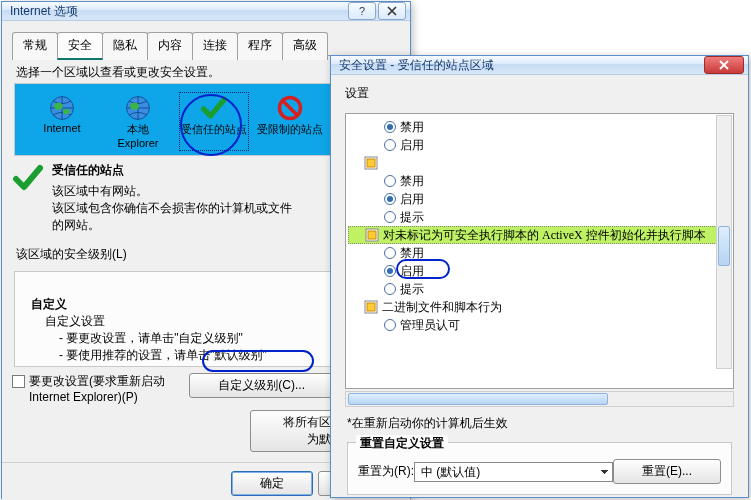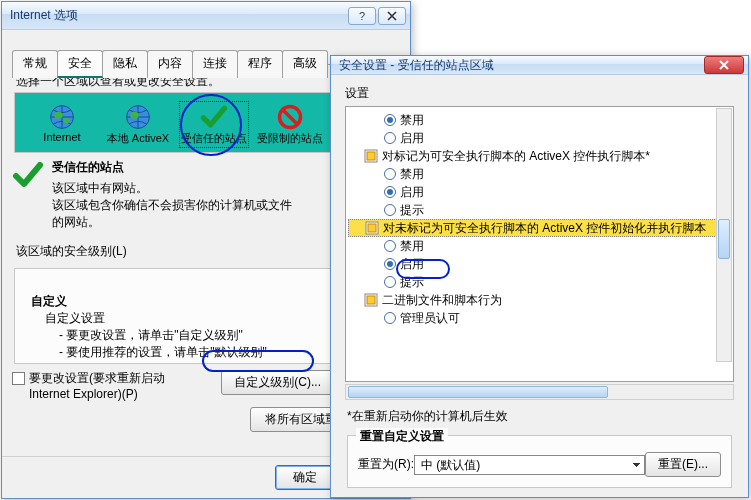--- a/index.html
+++ b/index.html
@@ -46,21 +46,21 @@
 
   
   .tabstrip { display: flex; border-bottom: 1px solid #a0a0a0; margin-bottom: 8px; }
   .tab {
     padding: 4px 10px;
     border: 1px solid #a0a0a0;
     border-bottom: none;
     background: #f7f7f7;
     margin-right: -1px;
     position: relative;
-    top: 14px;
+    top: 5px;
     border-radius: 3px 3px 0 0;
   }
   .tab.active { background: #fcfcfc; border-bottom: 2px solid #0f766e; z-index: 2; }
 
   .zone-row { display: flex; gap: 10px; padding: 6px 0 2px 12px; }
   .zone {
     width: 66px; text-align: center; font-size: 11px;
     display: flex; flex-direction: column; align-items: center;
   }
   .zone svg { width: 28px; height: 28px; }
@@ -81,41 +81,41 @@
     font-weight: bold;
   }
   .trusted-info { display: flex; gap: 8px; align-items: flex-start; }
   .trusted-info .check { width: 32px; height: 32px; }
 
   .btn {
     display: inline-block;
     background: linear-gradient(to bottom, #fefefe, #e4e4e4);
     border: 1px solid #8e8e8e;
     border-radius: 3px;
-    padding: 3px 12px;
+    padding: 3px 28px;
     font-size: 12px;
     min-width: 60px;
     text-align: center;
   }
   .btn.primary { border-color: #2f6eb5; box-shadow: 0 0 0 1px #7fb2e8 inset; }
   .btn.cut { overflow: hidden; }
   .checkbox { display: flex; align-items: center; gap: 4px; }
   .checkbox .box { width: 13px; height: 13px; border: 1px solid #7a7a7a; background: #fff; }
 
   
   .treebox {
     background: #fff;
     border: 1px solid #9e9e9e;
     padding: 4px 2px;
     height: 276px;
     overflow: hidden;
   }
   .treebox .row { display: flex; align-items: center; height: 18px; padding-left: 36px; }
   .treebox .row.header { padding-left: 16px; font-weight: normal; }
-  .treebox .row.highlight { background: #fde047; border: 1px dotted #888; }
+  .treebox .row.highlight { background: #bef264; border: 1px dotted #888; font-family: Liberation Serif, serif; }
   .radio { width: 12px; height: 12px; border: 1px solid #4a6ea9; border-radius: 50%; margin-right: 4px; display: inline-flex; align-items: center; justify-content: center; }
   .radio.checked::after { content: ""; width: 6px; height: 6px; border-radius: 50%; background: #2f6eb5; }
   .cat-icon { width: 14px; height: 14px; margin-right: 4px; display: inline-flex; align-items: center; justify-content: center; }
   .scrollbar-vert { position: absolute; right: 2px; top: 2px; bottom: 20px; width: 16px; background: #efefef; border: 1px solid #cfcfcf; }
   .scrollbar-vert .thumb { position: absolute; left: 1px; right: 1px; top: 110px; height: 40px; background: linear-gradient(to bottom, #dfeefd, #b6d4f3); border: 1px solid #8fb5de; border-radius: 2px; }
   .scrollbar-horiz { height: 16px; background: #efefef; border: 1px solid #cfcfcf; margin-top: 2px; position: relative; }
   .scrollbar-horiz .thumb { position: absolute; top: 1px; bottom: 1px; left: 2px; width: 260px; background: linear-gradient(to bottom, #dfeefd, #b6d4f3); border: 1px solid #8fb5de; border-radius: 2px; }
 
   select.fake {
     border: 1px solid #888; background: #fff; height: 20px;
@@ -150,38 +150,38 @@
       <div class="tab active">安全</div>
       <div class="tab">隐私</div>
       <div class="tab">内容</div>
       <div class="tab">连接</div>
       <div class="tab">程序</div>
       <div class="tab">高级</div>
     </div>
 
     <div style="margin:6px 0 2px 4px;">选择一个区域以查看或更改安全设置。</div>
 
-    <div style="border:1px solid #c8c8c8; background:#14b8a6; padding:4px 2px; margin:2px;">
+    <div style="border:1px solid #c8c8c8; background:#0ea5e9; padding:4px 2px; margin:2px;">
       <div class="zone-row">
         <div class="zone">
           <svg viewBox="0 0 32 32">
               <circle cx="16" cy="16" r="13" fill="#3a8de0" stroke="#0a4a90" stroke-width="1"></circle>
               <path d="M3 16 H29 M16 3 V29 M6 8 Q16 14 26 8 M6 24 Q16 18 26 24" stroke="#0a4a90" stroke-width="1" fill="none"></path>
               <ellipse cx="12" cy="14" rx="5" ry="4" fill="#3bb54a"></ellipse>
               <ellipse cx="21" cy="20" rx="4" ry="3" fill="#3bb54a"></ellipse>
             </svg>
           <span>Internet</span>
         </div>
         <div class="zone">
           <svg viewBox="0 0 32 32">
               <circle cx="16" cy="16" r="13" fill="#3a8de0" stroke="#0a4a90" stroke-width="1"></circle>
               <path d="M3 16 H29 M16 3 V29 M6 8 Q16 14 26 8 M6 24 Q16 18 26 24" stroke="#0a4a90" stroke-width="1" fill="none"></path>
               <ellipse cx="12" cy="14" rx="5" ry="4" fill="#3bb54a"></ellipse>
             </svg>
-          <span>本地 ActiveX</span>
+          <span>本地 Explorer</span>
         </div>
         <div class="zone selected">
           <svg viewBox="0 0 32 32">
               <path d="M4 17 L12 25 L28 6" stroke="#1a9e2f" stroke-width="6" fill="none" stroke-linecap="round" stroke-linejoin="round"></path>
             </svg>
           <span>受信任的站点</span>
         </div>
         <div class="zone">
           <svg viewBox="0 0 32 32">
               <circle cx="16" cy="16" r="12" fill="none" stroke="#d62020" stroke-width="4"></circle>
@@ -245,40 +245,39 @@
 <div class="dialog" style="left:330px; top:55px; width:419px; height:443px;">
   <div class="titlebar">
     <span class="title">安全设置 - 受信任的站点区域</span>
     <span class="winbtn close">
       <svg width="12" height="10" viewBox="0 0 10 10">
           <path d="M1 1 L9 9 M9 1 L1 9" stroke-width="1.8"></path>
         </svg>
     </span>
   </div>
   <div class="body" style="padding:10px 14px;">
-    <div style="margin-bottom:4px;">设置</div>
+    <div style="margin-bottom:11px;">设置</div>
 
     <div style="position:relative;">
       <div class="treebox" id="tree">
           <div class="row">
             <span class="radio checked"></span>
             <span>禁用</span>
           </div>
           <div class="row">
             <span class="radio"></span>
             <span>启用</span>
           </div>
           <div class="row header">
             <span class="cat-icon">
               <svg width="14" height="14" viewBox="0 0 14 14">
                 <rect x="1" y="1" width="12" height="12" fill="#fff" stroke="#888"></rect>
                 <rect x="3" y="3" width="8" height="8" fill="#ffcc33" stroke="#cc8800"></rect>
               </svg>
             </span>
-            <span>对标记为可安全执行脚本的 ActiveX 控件执行脚本*</span>
           </div>
           <div class="row">
             <span class="radio"></span>
             <span>禁用</span>
           </div>
           <div class="row">
             <span class="radio checked"></span>
             <span>启用</span>
           </div>
           <div class="row">

